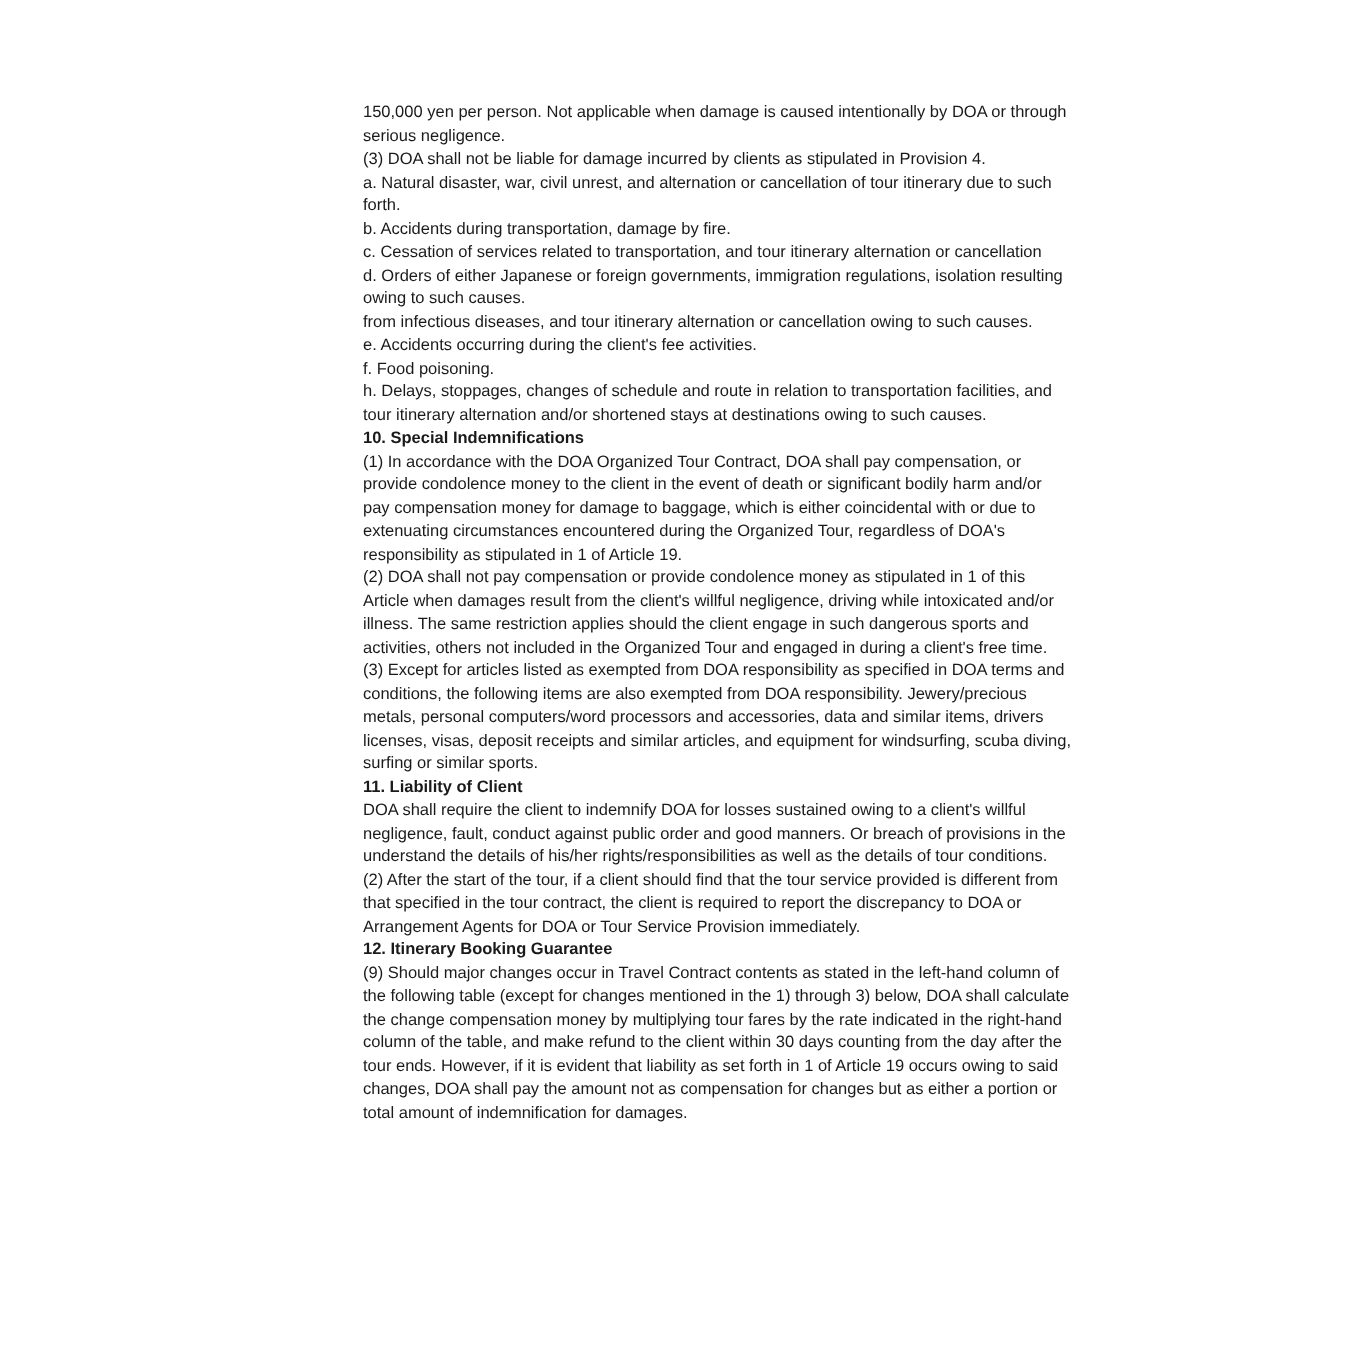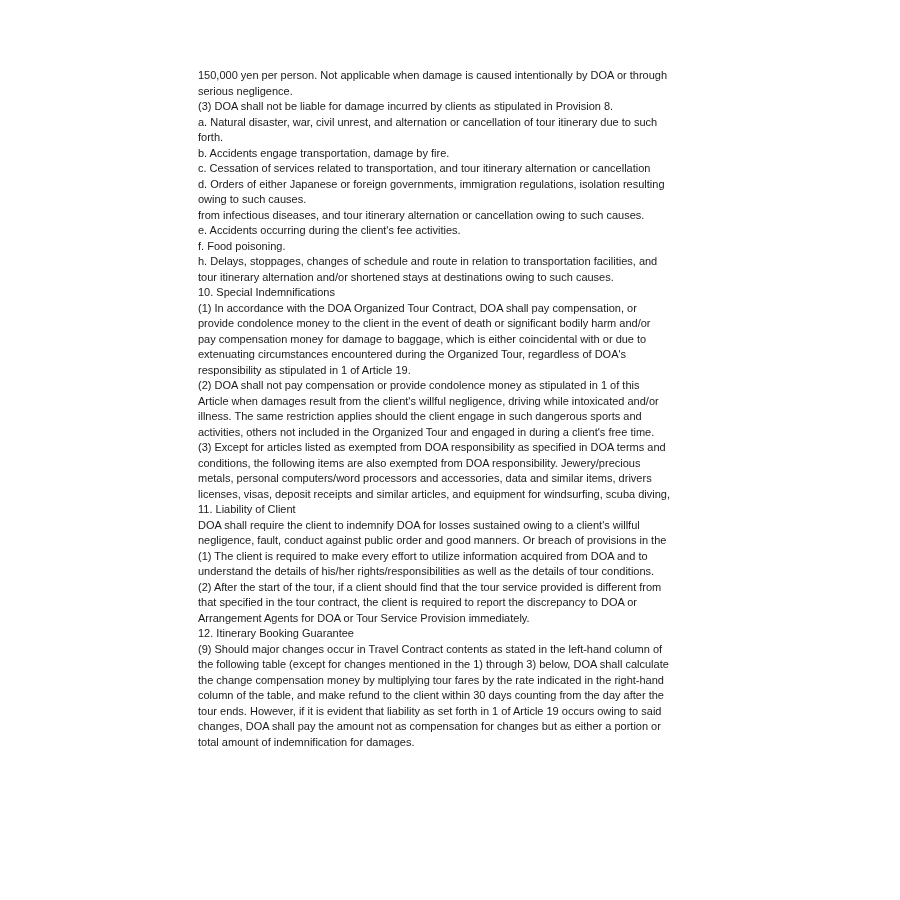--- a/index.html
+++ b/index.html
@@ -7,35 +7,35 @@
     .page {
       position: absolute;
       left: 198px;
       top: 68px;
       width: 510px;
       font-family: "Liberation Sans", sans-serif;
       font-size: 11px;
       line-height: 15.5px;
       color: #1a1a1a;
     }
-    .line { white-space: nowrap; display: block; }
-    .heading { font-weight: normal; }
+    .line { white-space: nowrap; display: block; margin-left: 44px; }
+    .heading { font-weight: bold; }
   </style>
 </head>
 <body>
 
 <div class="page">
 
   <div>
     <span class="line">150,000 yen per person. Not applicable when damage is caused intentionally by DOA or through</span>
     <span class="line">serious negligence.</span>
-    <span class="line">(3) DOA shall not be liable for damage incurred by clients as stipulated in Provision 8.</span>
+    <span class="line">(3) DOA shall not be liable for damage incurred by clients as stipulated in Provision 4.</span>
     <span class="line">a. Natural disaster, war, civil unrest, and alternation or cancellation of tour itinerary due to such</span>
     <span class="line">forth.</span>
-    <span class="line">b. Accidents engage transportation, damage by fire.</span>
+    <span class="line">b. Accidents during transportation, damage by fire.</span>
     <span class="line">c. Cessation of services related to transportation, and tour itinerary alternation or cancellation</span>
     <span class="line">d. Orders of either Japanese or foreign governments, immigration regulations, isolation resulting</span>
     <span class="line">owing to such causes.</span>
     <span class="line">from infectious diseases, and tour itinerary alternation or cancellation owing to such causes.</span>
     <span class="line">e. Accidents occurring during the client's fee activities.</span>
     <span class="line">f. Food poisoning.</span>
     <span class="line">h. Delays, stoppages, changes of schedule and route in relation to transportation facilities, and</span>
     <span class="line">tour itinerary alternation and/or shortened stays at destinations owing to such causes.</span>
   </div>
 
@@ -47,27 +47,27 @@
     <span class="line">extenuating circumstances encountered during the Organized Tour, regardless of DOA's</span>
     <span class="line">responsibility as stipulated in 1 of Article 19.</span>
     <span class="line">(2) DOA shall not pay compensation or provide condolence money as stipulated in 1 of this</span>
     <span class="line">Article when damages result from the client's willful negligence, driving while intoxicated and/or</span>
     <span class="line">illness. The same restriction applies should the client engage in such dangerous sports and</span>
     <span class="line">activities, others not included in the Organized Tour and engaged in during a client's free time.</span>
     <span class="line">(3) Except for articles listed as exempted from DOA responsibility as specified in DOA terms and</span>
     <span class="line">conditions, the following items are also exempted from DOA responsibility. Jewery/precious</span>
     <span class="line">metals, personal computers/word processors and accessories, data and similar items, drivers</span>
     <span class="line">licenses, visas, deposit receipts and similar articles, and equipment for windsurfing, scuba diving,</span>
+    <span class="line">surfing or similar sports.</span>
   </div>
 
   <span class="line heading">11. Liability of Client</span>
   <div>
     <span class="line">DOA shall require the client to indemnify DOA for losses sustained owing to a client's willful</span>
     <span class="line">negligence, fault, conduct against public order and good manners. Or breach of provisions in the</span>
-    <span class="line">(1) The client is required to make every effort to utilize information acquired from DOA and to</span>
     <span class="line">understand the details of his/her rights/responsibilities as well as the details of tour conditions.</span>
     <span class="line">(2) After the start of the tour, if a client should find that the tour service provided is different from</span>
     <span class="line">that specified in the tour contract, the client is required to report the discrepancy to DOA or</span>
     <span class="line">Arrangement Agents for DOA or Tour Service Provision immediately.</span>
   </div>
 
   <span class="line heading">12. Itinerary Booking Guarantee</span>
   <div>
     <span class="line">(9) Should major changes occur in Travel Contract contents as stated in the left-hand column of</span>
     <span class="line">the following table (except for changes mentioned in the 1) through 3) below, DOA shall calculate</span>

